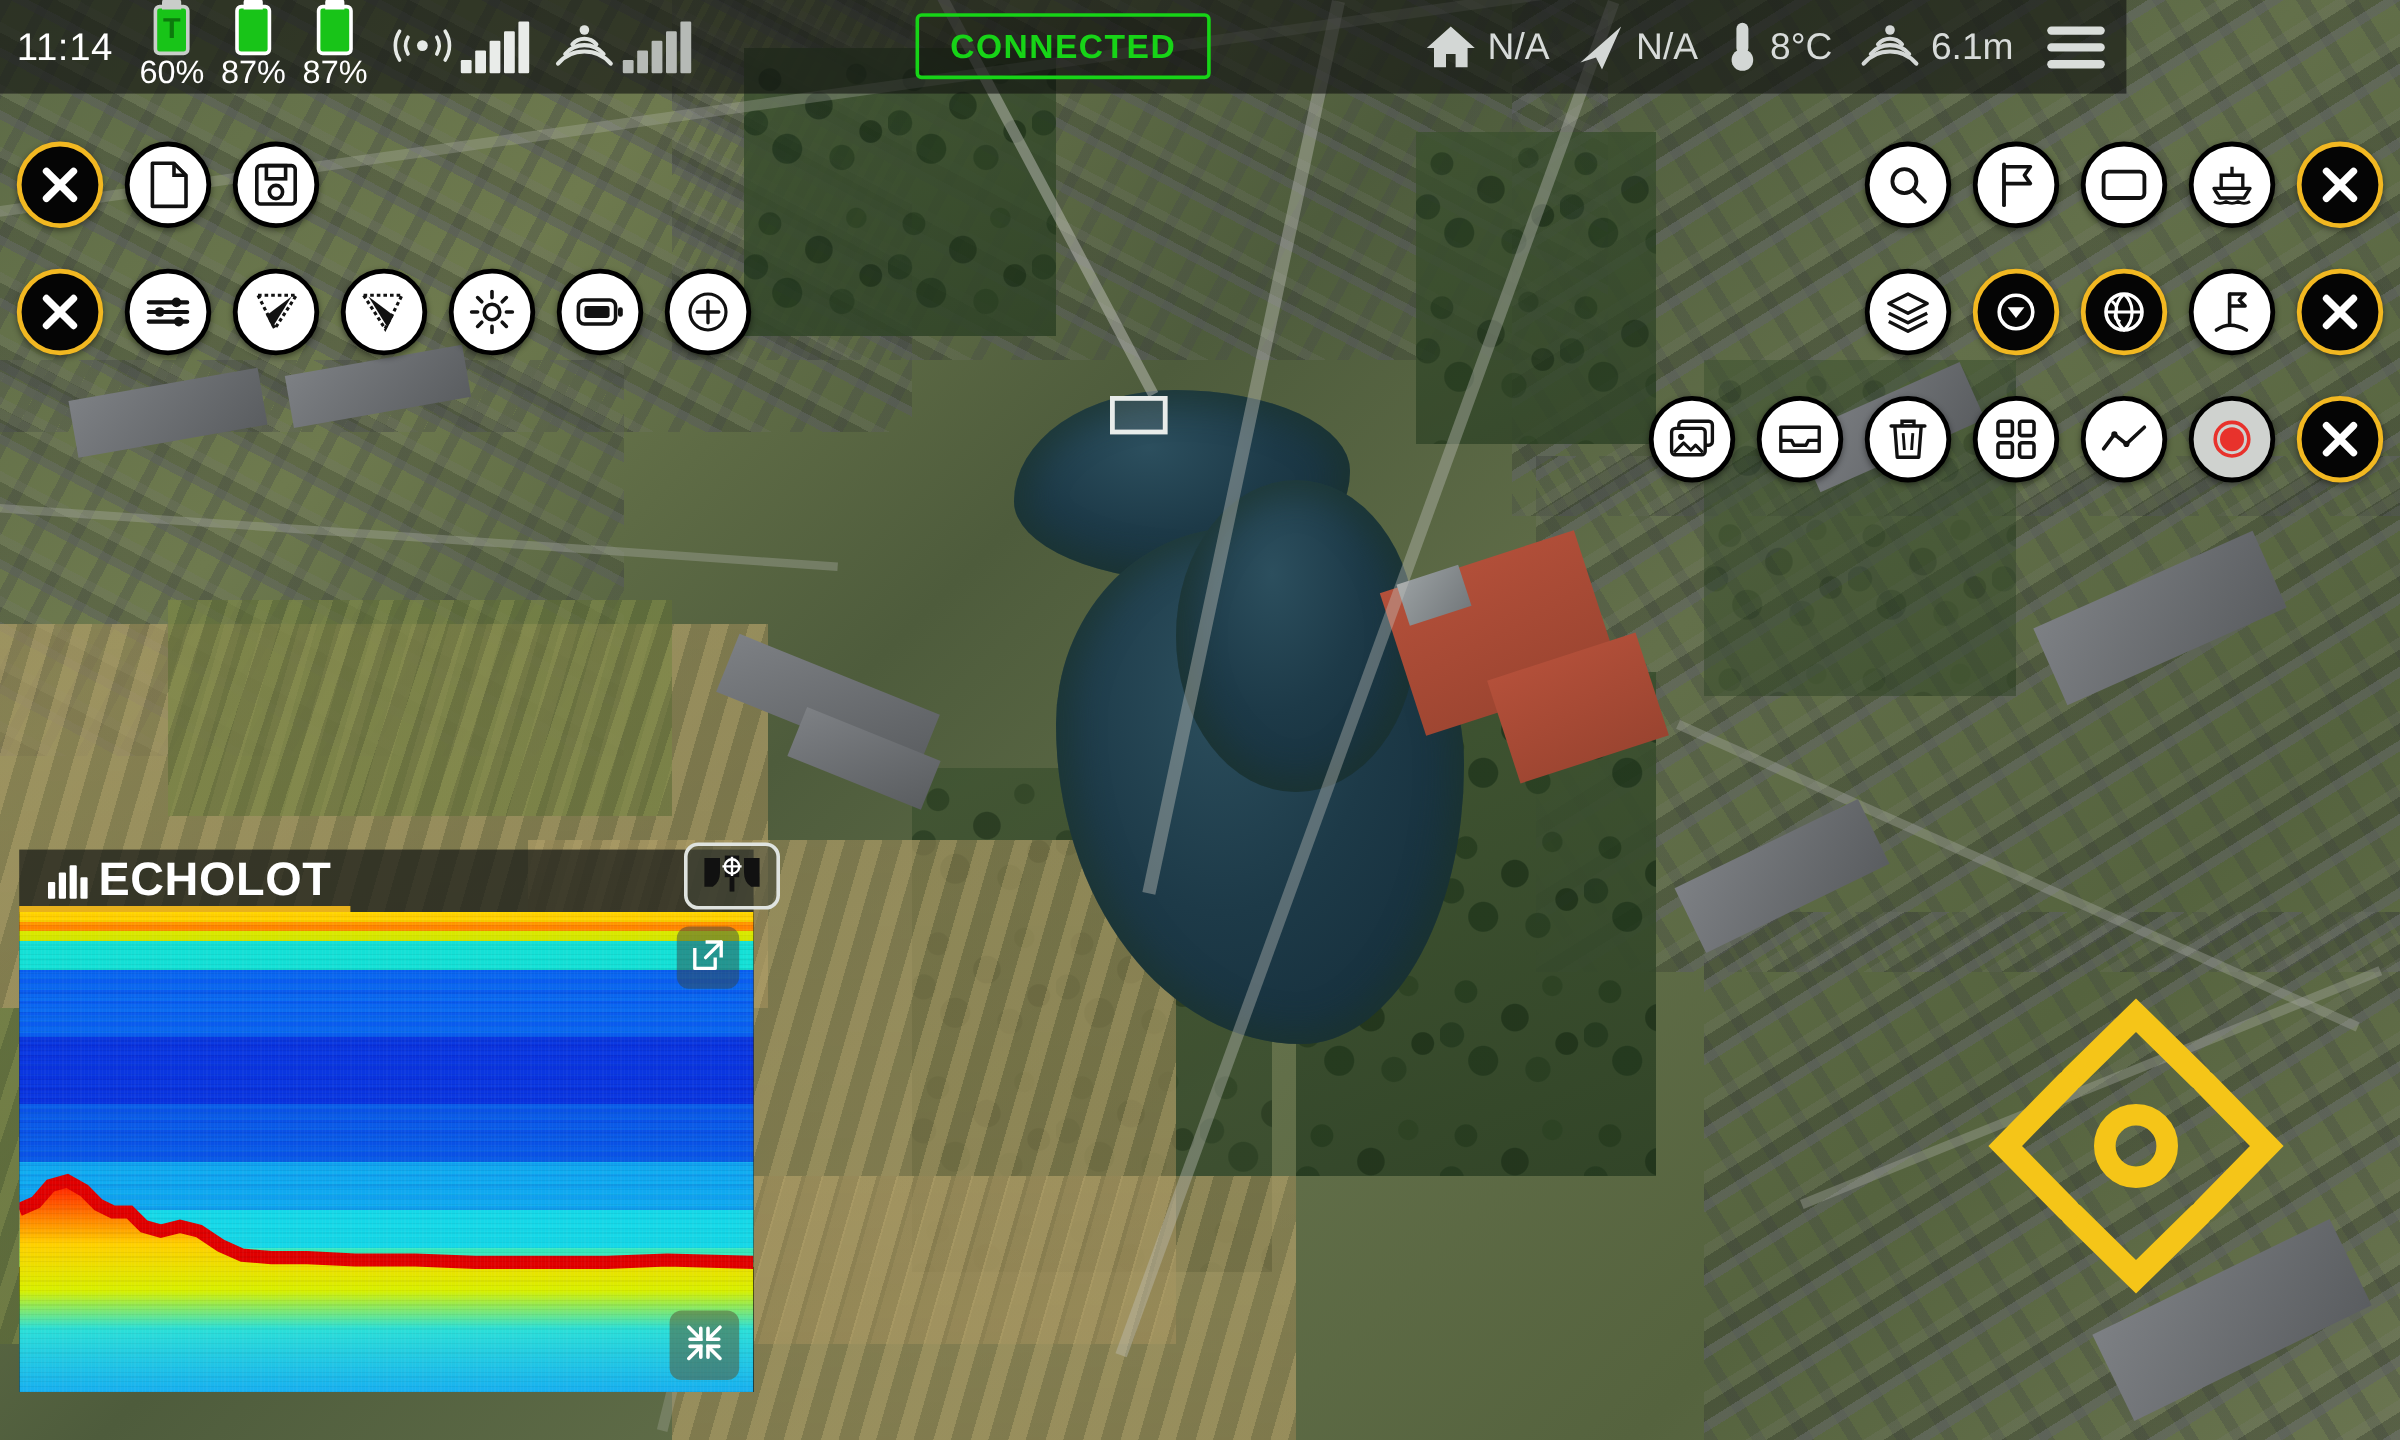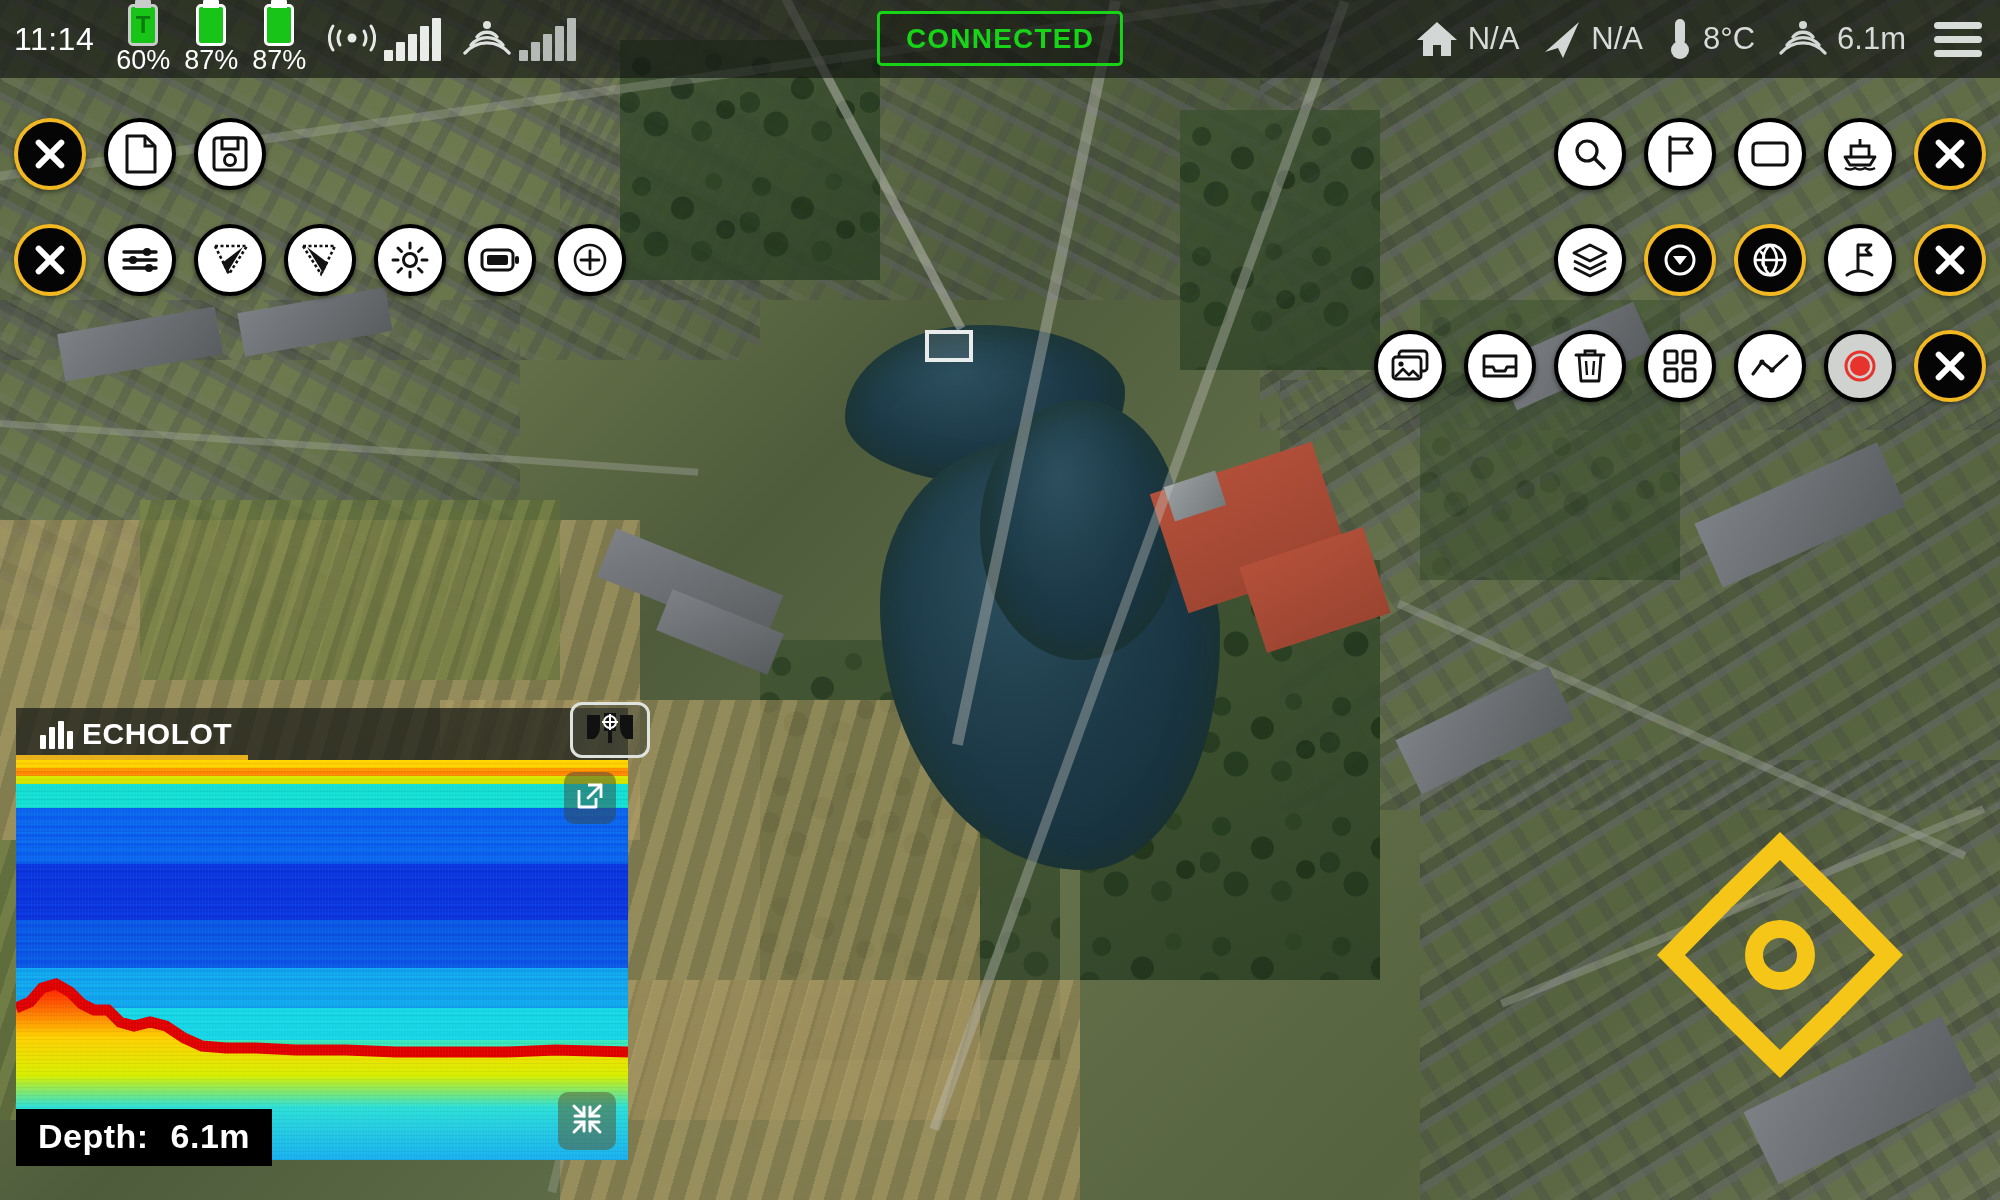--- a/index.html
+++ b/index.html
@@ -57,21 +57,21 @@
   .lakeShape {
     background:radial-gradient(ellipse at 40% 30%, #2c4f5e 0%, #1d3a48 45%, #132a36 100%);
     box-shadow:0 0 26px 12px rgba(30,52,40,.55) inset;
   }
   .tennis { background:linear-gradient(170deg,#b4503a,#9a4430); }
   .bldg { background:linear-gradient(140deg,#7d8084,#5a5d60); }
   .bldgL { background:linear-gradient(140deg,#9aa0a2,#74797c); }
 
   
   #statusbar {
-    position:absolute; top:0; left:0; width:2000px; height:78px;
+    position:absolute; top:0; left:0; width:1772px; height:78px;
     background:rgba(16,18,16,.62);
     display:flex; align-items:center; z-index:40;
   }
   #sb-left { display:flex; align-items:center; padding-left:14px; gap:0; }
   .clock { color:#fff; font-size:32px; font-weight:400; letter-spacing:.5px; }
   .batt-group { display:flex; align-items:flex-end; gap:6px; margin-left:18px; }
   .batt { position:relative; width:62px; text-align:center; }
   .batt .cell {
     width:30px; height:42px; margin:0 auto; border-radius:5px; position:relative;
     display:flex; align-items:center; justify-content:center;
@@ -133,21 +133,21 @@
   #right-row-1 { right:14px; top:118px; gap:18px; }
   #right-row-2 { right:14px; top:224px; gap:18px; }
   #right-row-3 { right:14px; top:330px; gap:18px; }
 
   
   #sonar { position:absolute; left:16px; top:708px; width:612px; z-index:30; }
   #sonar-head {
     display:flex; align-items:center; height:52px;
     background:rgba(24,26,24,.72); padding:0 18px; gap:0;
   }
-  .stab { display:flex; align-items:center; gap:9px; color:#fff; font-size:30px;
+  .stab { display:flex; align-items:center; gap:9px; color:#fff; font-size:39px;
           font-weight:bold; letter-spacing:.5px; height:52px; position:relative; padding:0 6px; }
   .stab.active::after {
     content:""; position:absolute; left:-18px; right:-10px; bottom:0; height:5px; background:#E8B11C;
   }
   .stab.compass { margin-left:68px; }
   .tabbars { display:flex; align-items:flex-end; gap:3px; height:30px; }
   .tabbars i { width:6px; background:#fff; display:block; border-radius:1px; }
   .tabbars i:nth-child(1){height:14px}.tabbars i:nth-child(2){height:22px}
   .tabbars i:nth-child(3){height:28px}.tabbars i:nth-child(4){height:18px}
   .compass-circ { width:30px; height:30px; border-radius:50%; background:#fff;
@@ -693,20 +693,16 @@
             <path d="M3 29 L13 19"></path>
                 <path d="M13 28 v-9 h-9"></path>
             <path d="M29 29 L19 19"></path>
                 <path d="M19 28 v-9 h9"></path>
           </g>
             </svg>
         </span>
       </div>
     </div>
 
-    <div id="depth-label">
-      <span>Depth:</span>
-      <span style="margin-left:12px">6.1m</span>
-    </div>
   </div>
 
 
 </div>
 
 </body></html>

